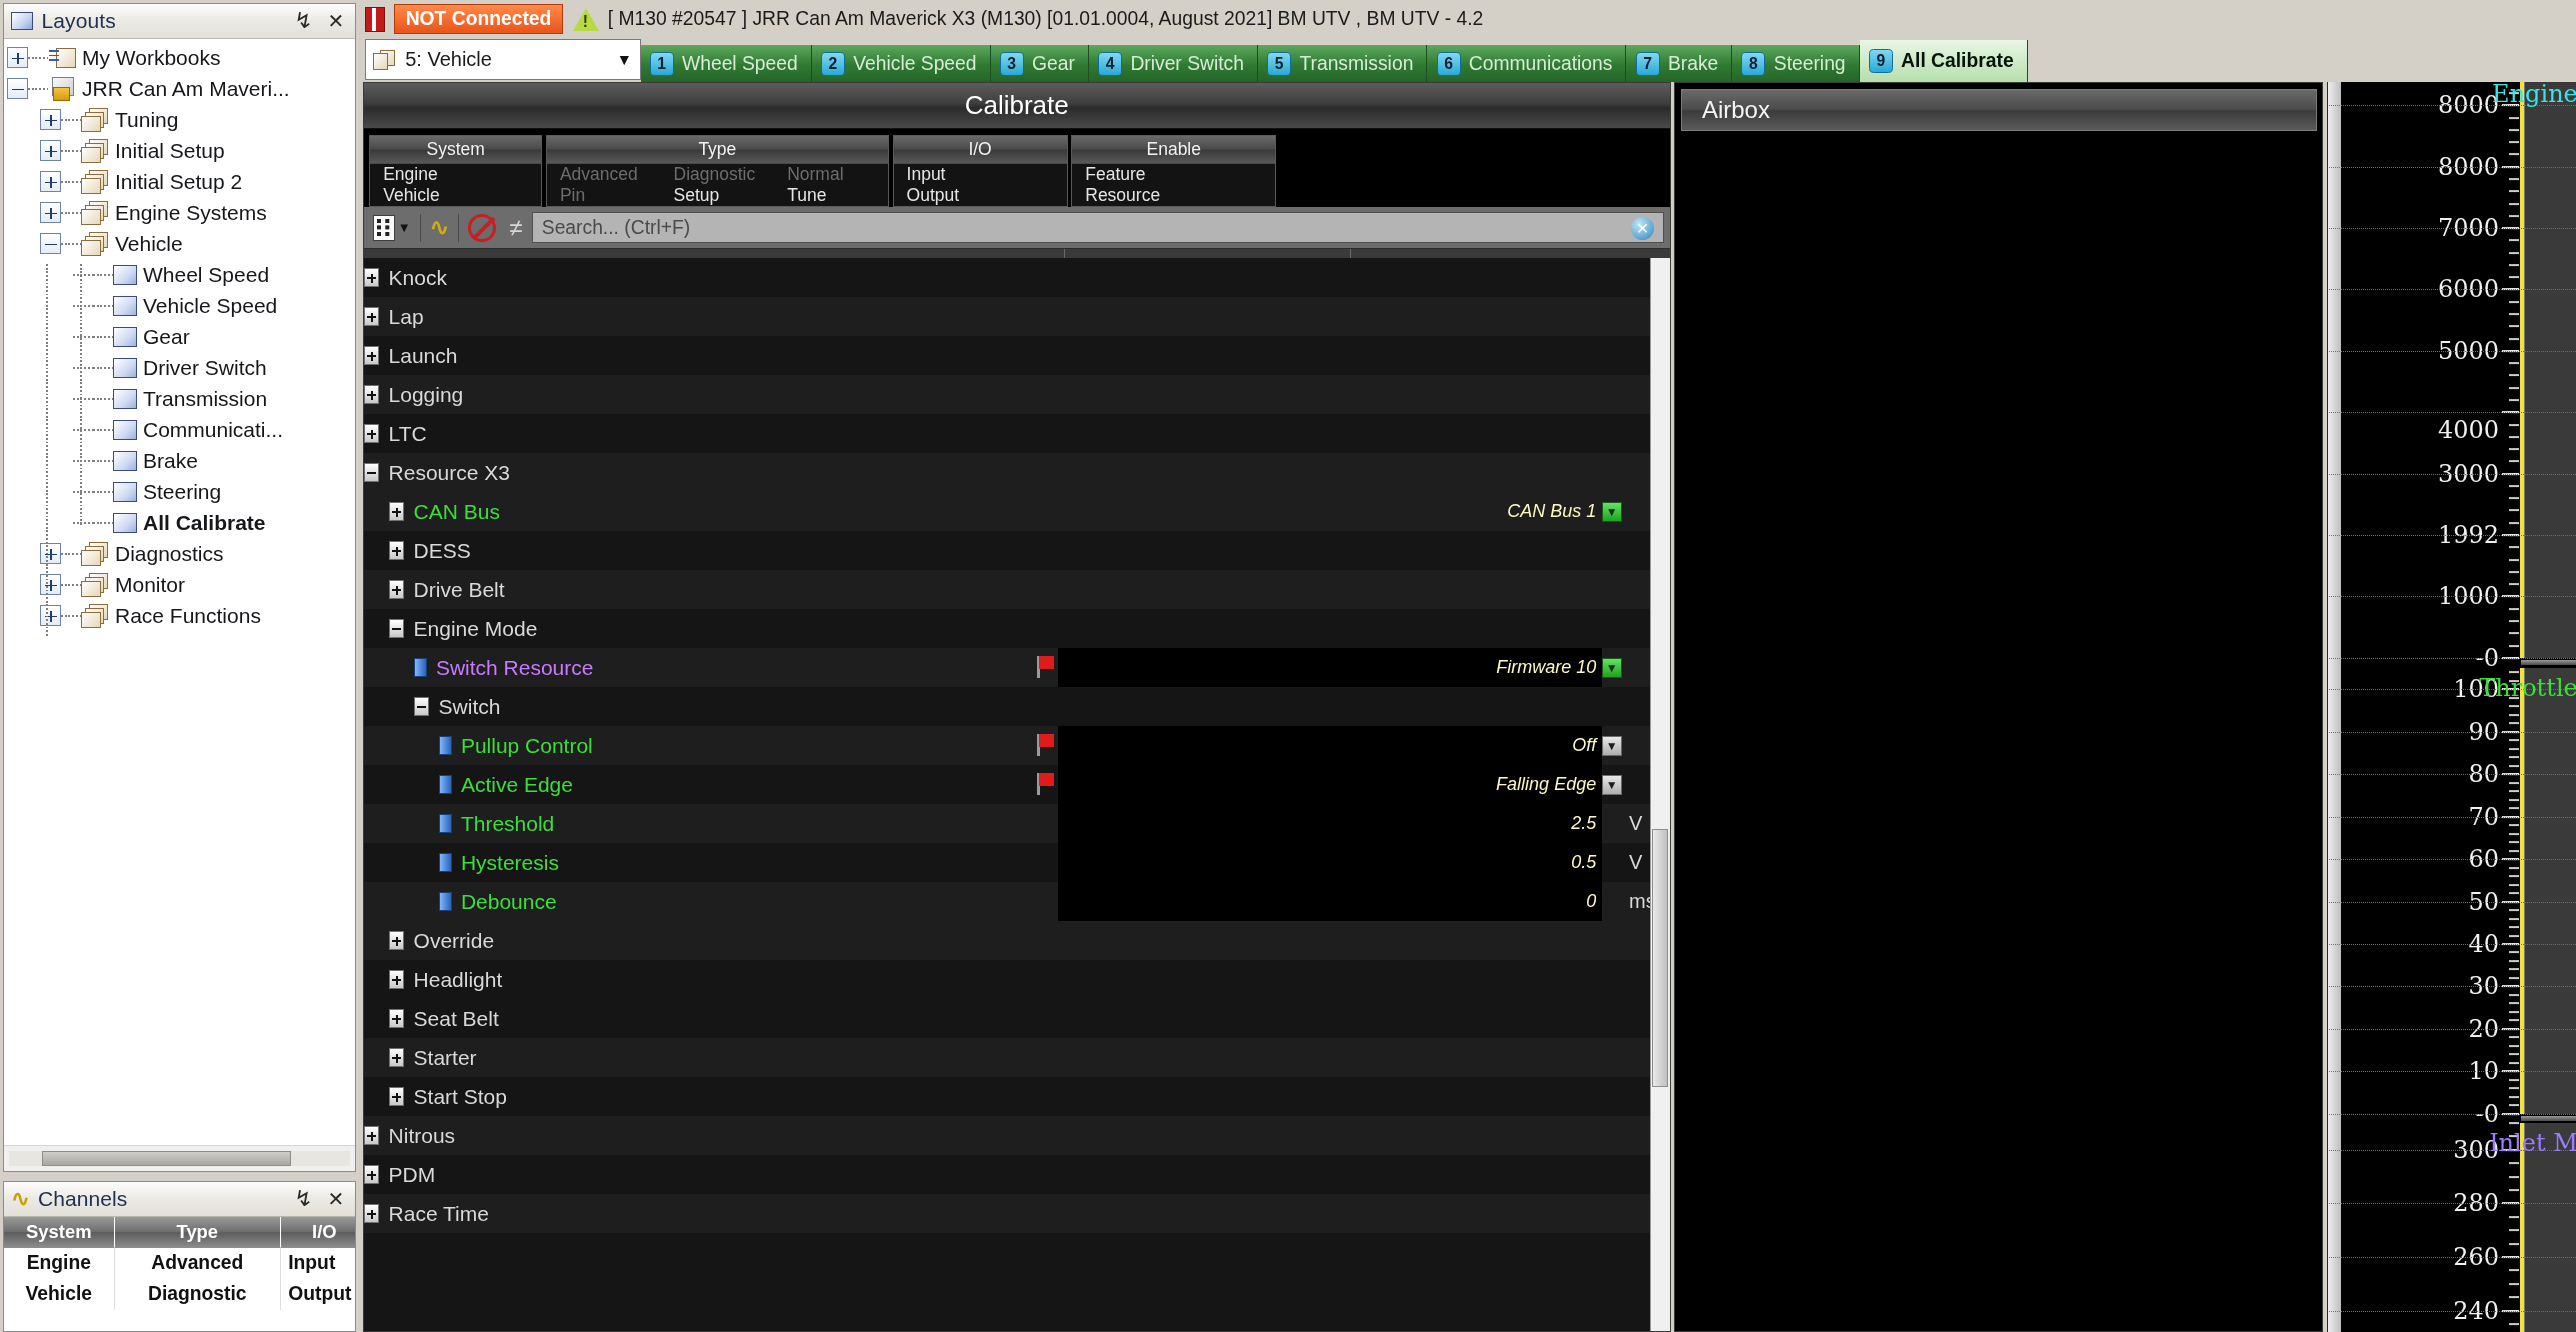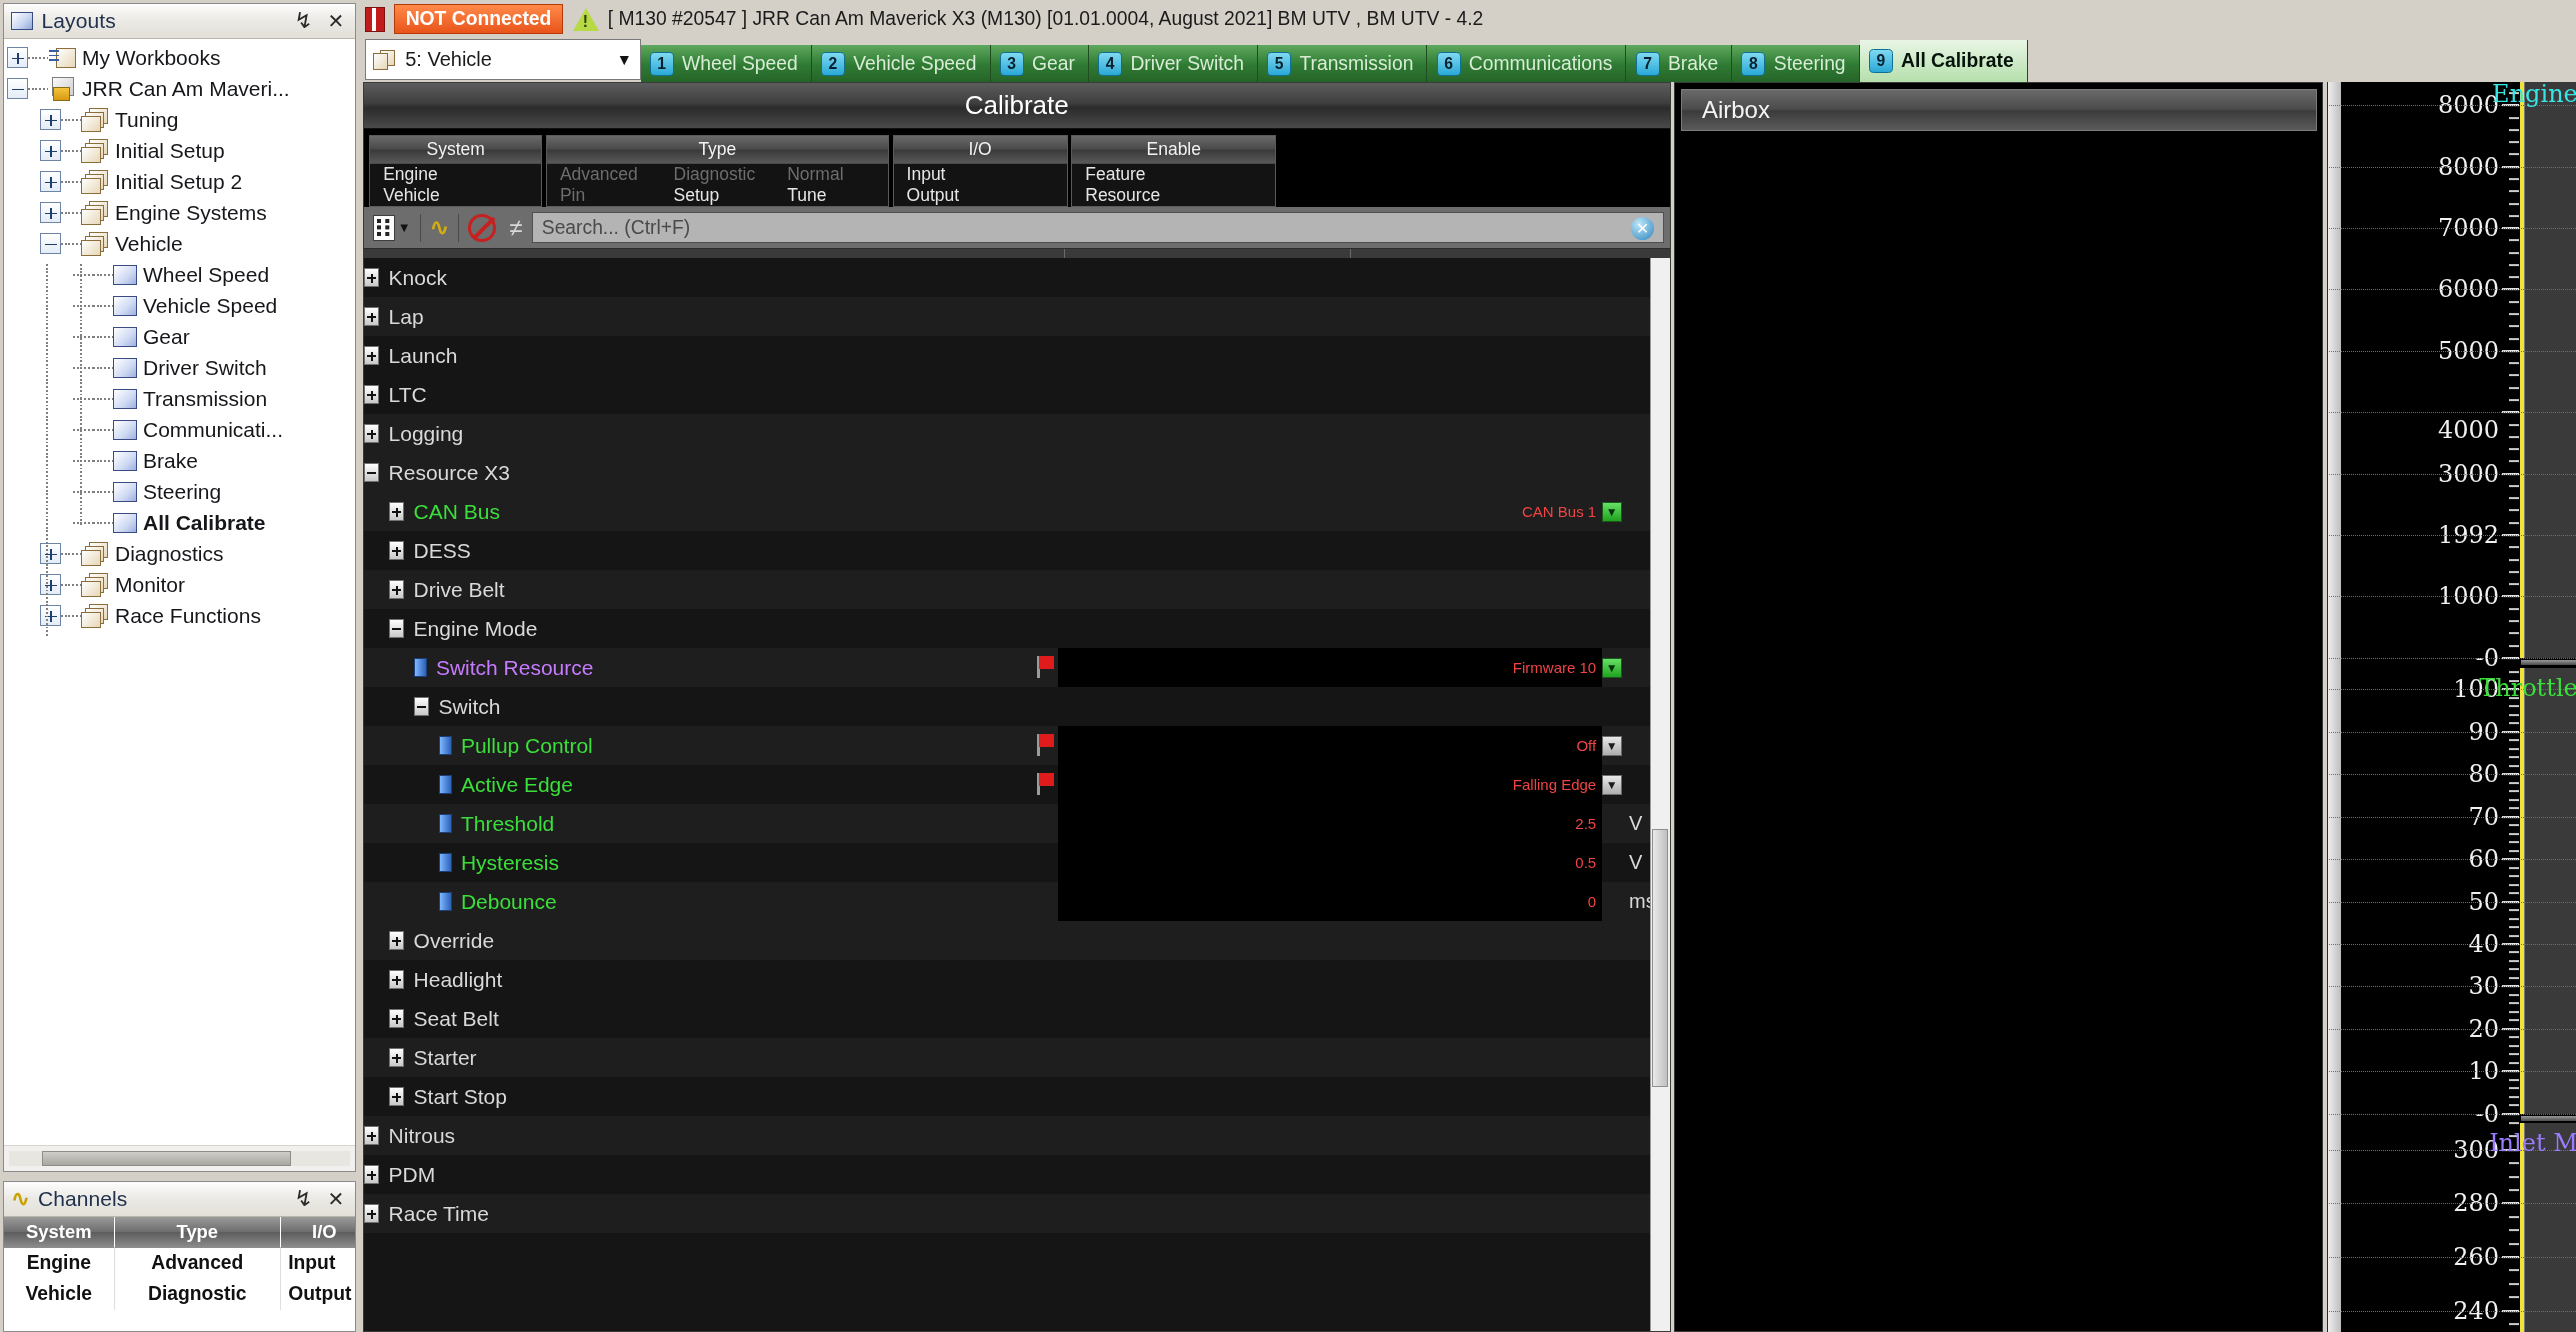--- a/index.html
+++ b/index.html
@@ -355,21 +355,21 @@
   }
   .flag::before{
     content:""; position:absolute; left: 7.4px; top: 8.3px; width: 2.8px; height: 22px; background:#9b9b9b;
   }
   .flag::after{
     content:""; position:absolute; left: 9.2px; top: 7.4px; width: 14.7px; height: 13px; background:#e01b1b;
   }
   .val-box {
     width: 544px; height: 100%; background:#000;
     display:flex; align-items:center; justify-content:flex-end;
-    padding-right: 5.5px; color:#ef4444; font-size: 15px;
+    padding-right: 5.5px; color:#fef9c3; font-size: 18px; font-style: italic;
   }
   .val-unit {
     width: 48px; height:100%; display:flex; align-items:center;
     padding-left: 7.4px; font-size: 20px; color:#d9d9d9;
   }
   .dd-btn {
     width: 20px; height: 20px; flex:none;
     border:0.9px solid #1c5a1c;
     background: linear-gradient(to bottom,#66e066,#1fa31f);
     display:flex; align-items:center; justify-content:center;
@@ -849,33 +849,33 @@
             <div class="cal-row even">
               <span class="cal-exp plus"></span>
               <span class="cal-label">Launch</span>
               <span class="cal-right">
                 <span class="flag" style="visibility:hidden"></span>
                 <span class="val-box" style="background:transparent"></span>
                 <span style="width:20px"></span>
                 <span class="val-unit"></span>
               </span>
             </div>
+            <div class="cal-row odd">
+              <span class="cal-exp plus"></span>
+              <span class="cal-label">Logging</span>
+              <span class="cal-right">
+                <span class="flag" style="visibility:hidden"></span>
+                <span class="val-box" style="background:transparent"></span>
+                <span style="width:20px"></span>
+                <span class="val-unit"></span>
+              </span>
+            </div>
             <div class="cal-row even">
               <span class="cal-exp plus"></span>
               <span class="cal-label">LTC</span>
-              <span class="cal-right">
-                <span class="flag" style="visibility:hidden"></span>
-                <span class="val-box" style="background:transparent"></span>
-                <span style="width:20px"></span>
-                <span class="val-unit"></span>
-              </span>
-            </div>
-            <div class="cal-row odd">
-              <span class="cal-exp plus"></span>
-              <span class="cal-label">Logging</span>
               <span class="cal-right">
                 <span class="flag" style="visibility:hidden"></span>
                 <span class="val-box" style="background:transparent"></span>
                 <span style="width:20px"></span>
                 <span class="val-unit"></span>
               </span>
             </div>
             <div class="cal-row odd">
               <span class="cal-exp"></span>
               <span class="cal-label">Resource X3</span>

